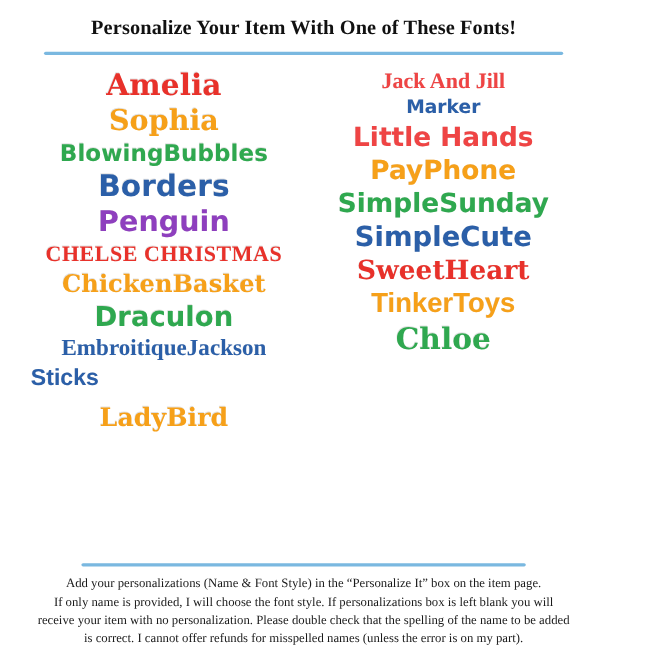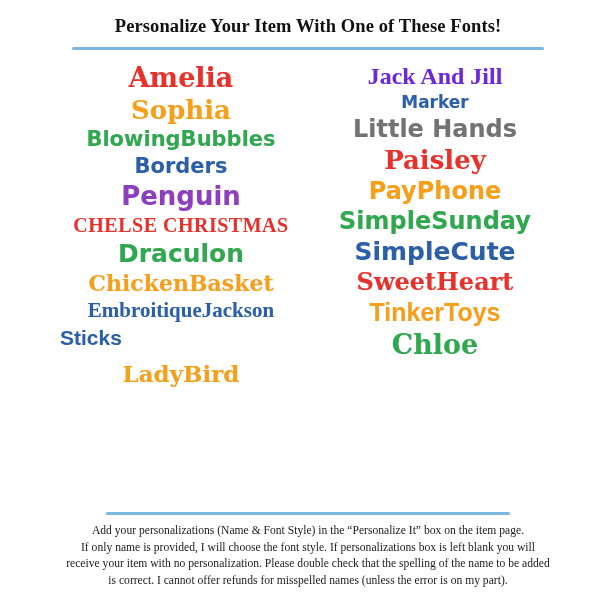--- a/index.html
+++ b/index.html
@@ -11,21 +11,20 @@
     height: 600px;
     background: #ffffff;
     font-family: "Liberation Sans", sans-serif;
     overflow: hidden;
   }
   #page {
     position: relative;
     width: 552px;
     height: 600px;
     box-sizing: border-box;
-    margin-left: 32px;
   }
   
   .title {
     text-align: center;
     font-family: "Liberation Serif", serif;
     font-weight: bold;
     font-size: 18.5px;
     color: #111111;
     padding-top: 16px;
     letter-spacing: 0.1px;
@@ -103,38 +102,37 @@
 
   <div class="title">Personalize Your Item With One of These Fonts!</div>
   <div class="rule"></div>
 
   <div class="columns">
 
     <div class="col left">
       <div class="sample s-script" style="color:#e8312a;font-size:27px;">Amelia</div>
       <div class="sample s-script" style="color:#f6a019;font-size:26px;">Sophia</div>
       <div class="sample s-round" style="color:#2fa84f;font-size:21px;">BlowingBubbles</div>
-      <div class="sample s-round" style="color:#2b5fa8;font-size:21px;">Borders</div>
+      <div class="sample s-round" style="color:#2b5fa8;font-size:27px;">Borders</div>
       <div class="sample s-round" style="color:#8e3fbe;font-size:26px;">Penguin</div>
       <div class="sample s-caps" style="color:#e8312a;font-size:20px;">CHELSE CHRISTMAS</div>
+      <div class="sample s-script" style="color:#f6a019;font-size:22px;">ChickenBasket</div>
       <div class="sample s-round" style="color:#2fa84f;font-size:25px;">Draculon</div>
-      <div class="sample s-script" style="color:#f6a019;font-size:22px;">ChickenBasket</div>
       <div class="sample pair">
         <span class="s-serif" style="color:#2b5fa8;font-size:21px;">Embroitique</span>
         <span class="s-serif" style="color:#2b5fa8;font-size:21px;">Jackson</span>
       </div>
       <div class="sample s-sans" style="color:#2b5fa8;font-size:21px;align-self:flex-start;margin-left:6px;">Sticks</div>
       <div class="sample s-script" style="color:#f6a019;font-size:23px;margin-top:8px;">LadyBird</div>
     </div>
 
     <div class="col right">
-      <div class="sample s-serif" style="color:#6d28d9;font-size:24px;">Jack And Jill</div>
+      <div class="sample s-serif" style="color:#ef4444;font-size:20px;">Jack And Jill</div>
       <div class="sample s-round" style="color:#2b5fa8;font-size:17px;">Marker</div>
-      <div class="sample s-round" style="color:#737373;font-size:24px;">Little Hands</div>
-      <div class="sample s-script" style="color:#e8312a;font-size:26px;">Paisley</div>
+      <div class="sample s-round" style="color:#ef4444;font-size:24px;">Little Hands</div>
       <div class="sample s-round" style="color:#f6a019;font-size:24px;">PayPhone</div>
       <div class="sample s-round" style="color:#2fa84f;font-size:24px;">SimpleSunday</div>
       <div class="sample s-round" style="color:#2b5fa8;font-size:25px;">SimpleCute</div>
       <div class="sample s-script" style="color:#e8312a;font-size:24px;">SweetHeart</div>
       <div class="sample s-sans" style="color:#f6a019;font-size:25px;">TinkerToys</div>
       <div class="sample s-script" style="color:#2fa84f;font-size:27px;">Chloe</div>
     </div>
 
   </div>
 

